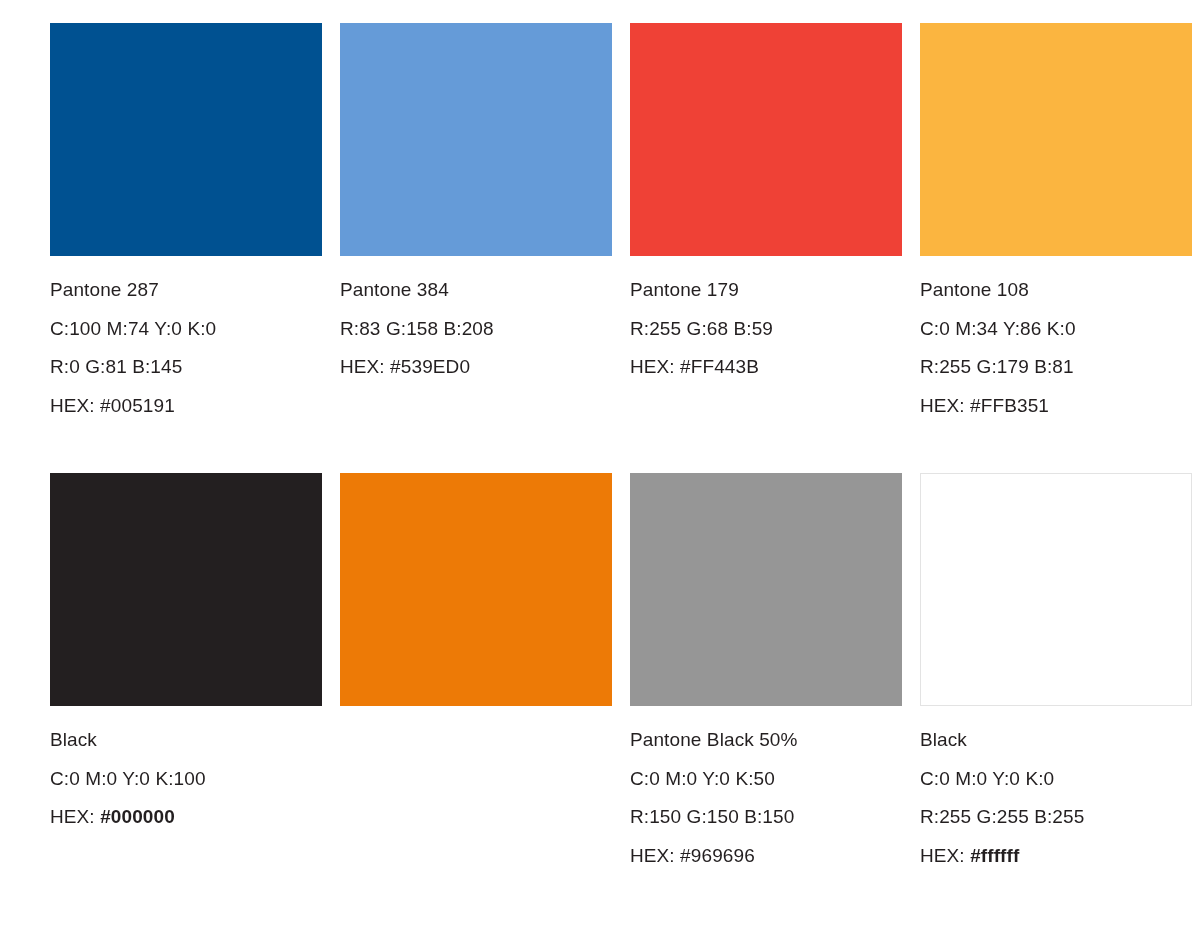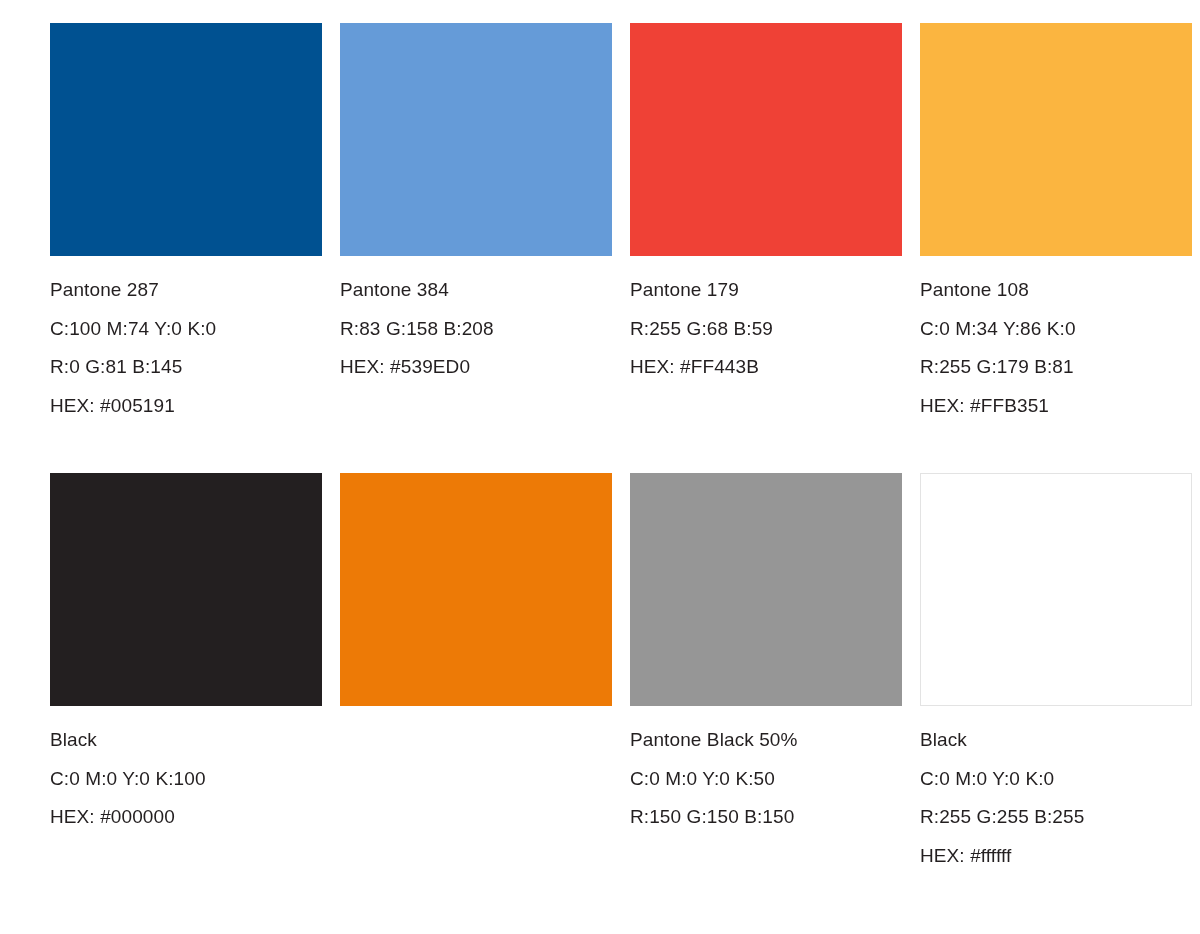--- a/index.html
+++ b/index.html
@@ -72,21 +72,21 @@
 
   .spec-line {
     white-space: nowrap;
   }
 
   .spec-line.name {
     font-weight: 400;
   }
 
   .hex-bold {
-    font-weight: 400;
+    font-weight: 700;
   }
 </style>
 </head>
 <body>
 
 <div class="sheet">
   <div class="row row-top" id="row-0">
       <div class="swatch-cell">
         <div class="swatch" title="pantone-287" style="background-color: rgb(0, 81, 145);"></div>
         <div class="specs">
@@ -134,20 +134,21 @@
       </div>
       <div class="swatch-cell">
         <div class="swatch" title="spot-pantone-152" style="background-color: rgb(237, 122, 6);"></div>
       </div>
       <div class="swatch-cell">
         <div class="swatch" title="pantone-black-50" style="background-color: rgb(150, 150, 150);"></div>
         <div class="specs">
           <div class="spec-line name">Pantone Black 50%</div>
           <div class="spec-line">C:0 M:0 Y:0 K:50</div>
           <div class="spec-line">R:150 G:150 B:150</div>
+          <div class="spec-line">HEX: #969696</div>
         </div>
       </div>
       <div class="swatch-cell">
         <div class="swatch bordered" title="white" style="background-color: rgb(255, 255, 255);"></div>
         <div class="specs">
           <div class="spec-line name">Black</div>
           <div class="spec-line">C:0 M:0 Y:0 K:0</div>
           <div class="spec-line">R:255 G:255 B:255</div>
           <div class="spec-line"><span>HEX: </span><span class="hex-bold">#ffffff</span></div>
         </div>

